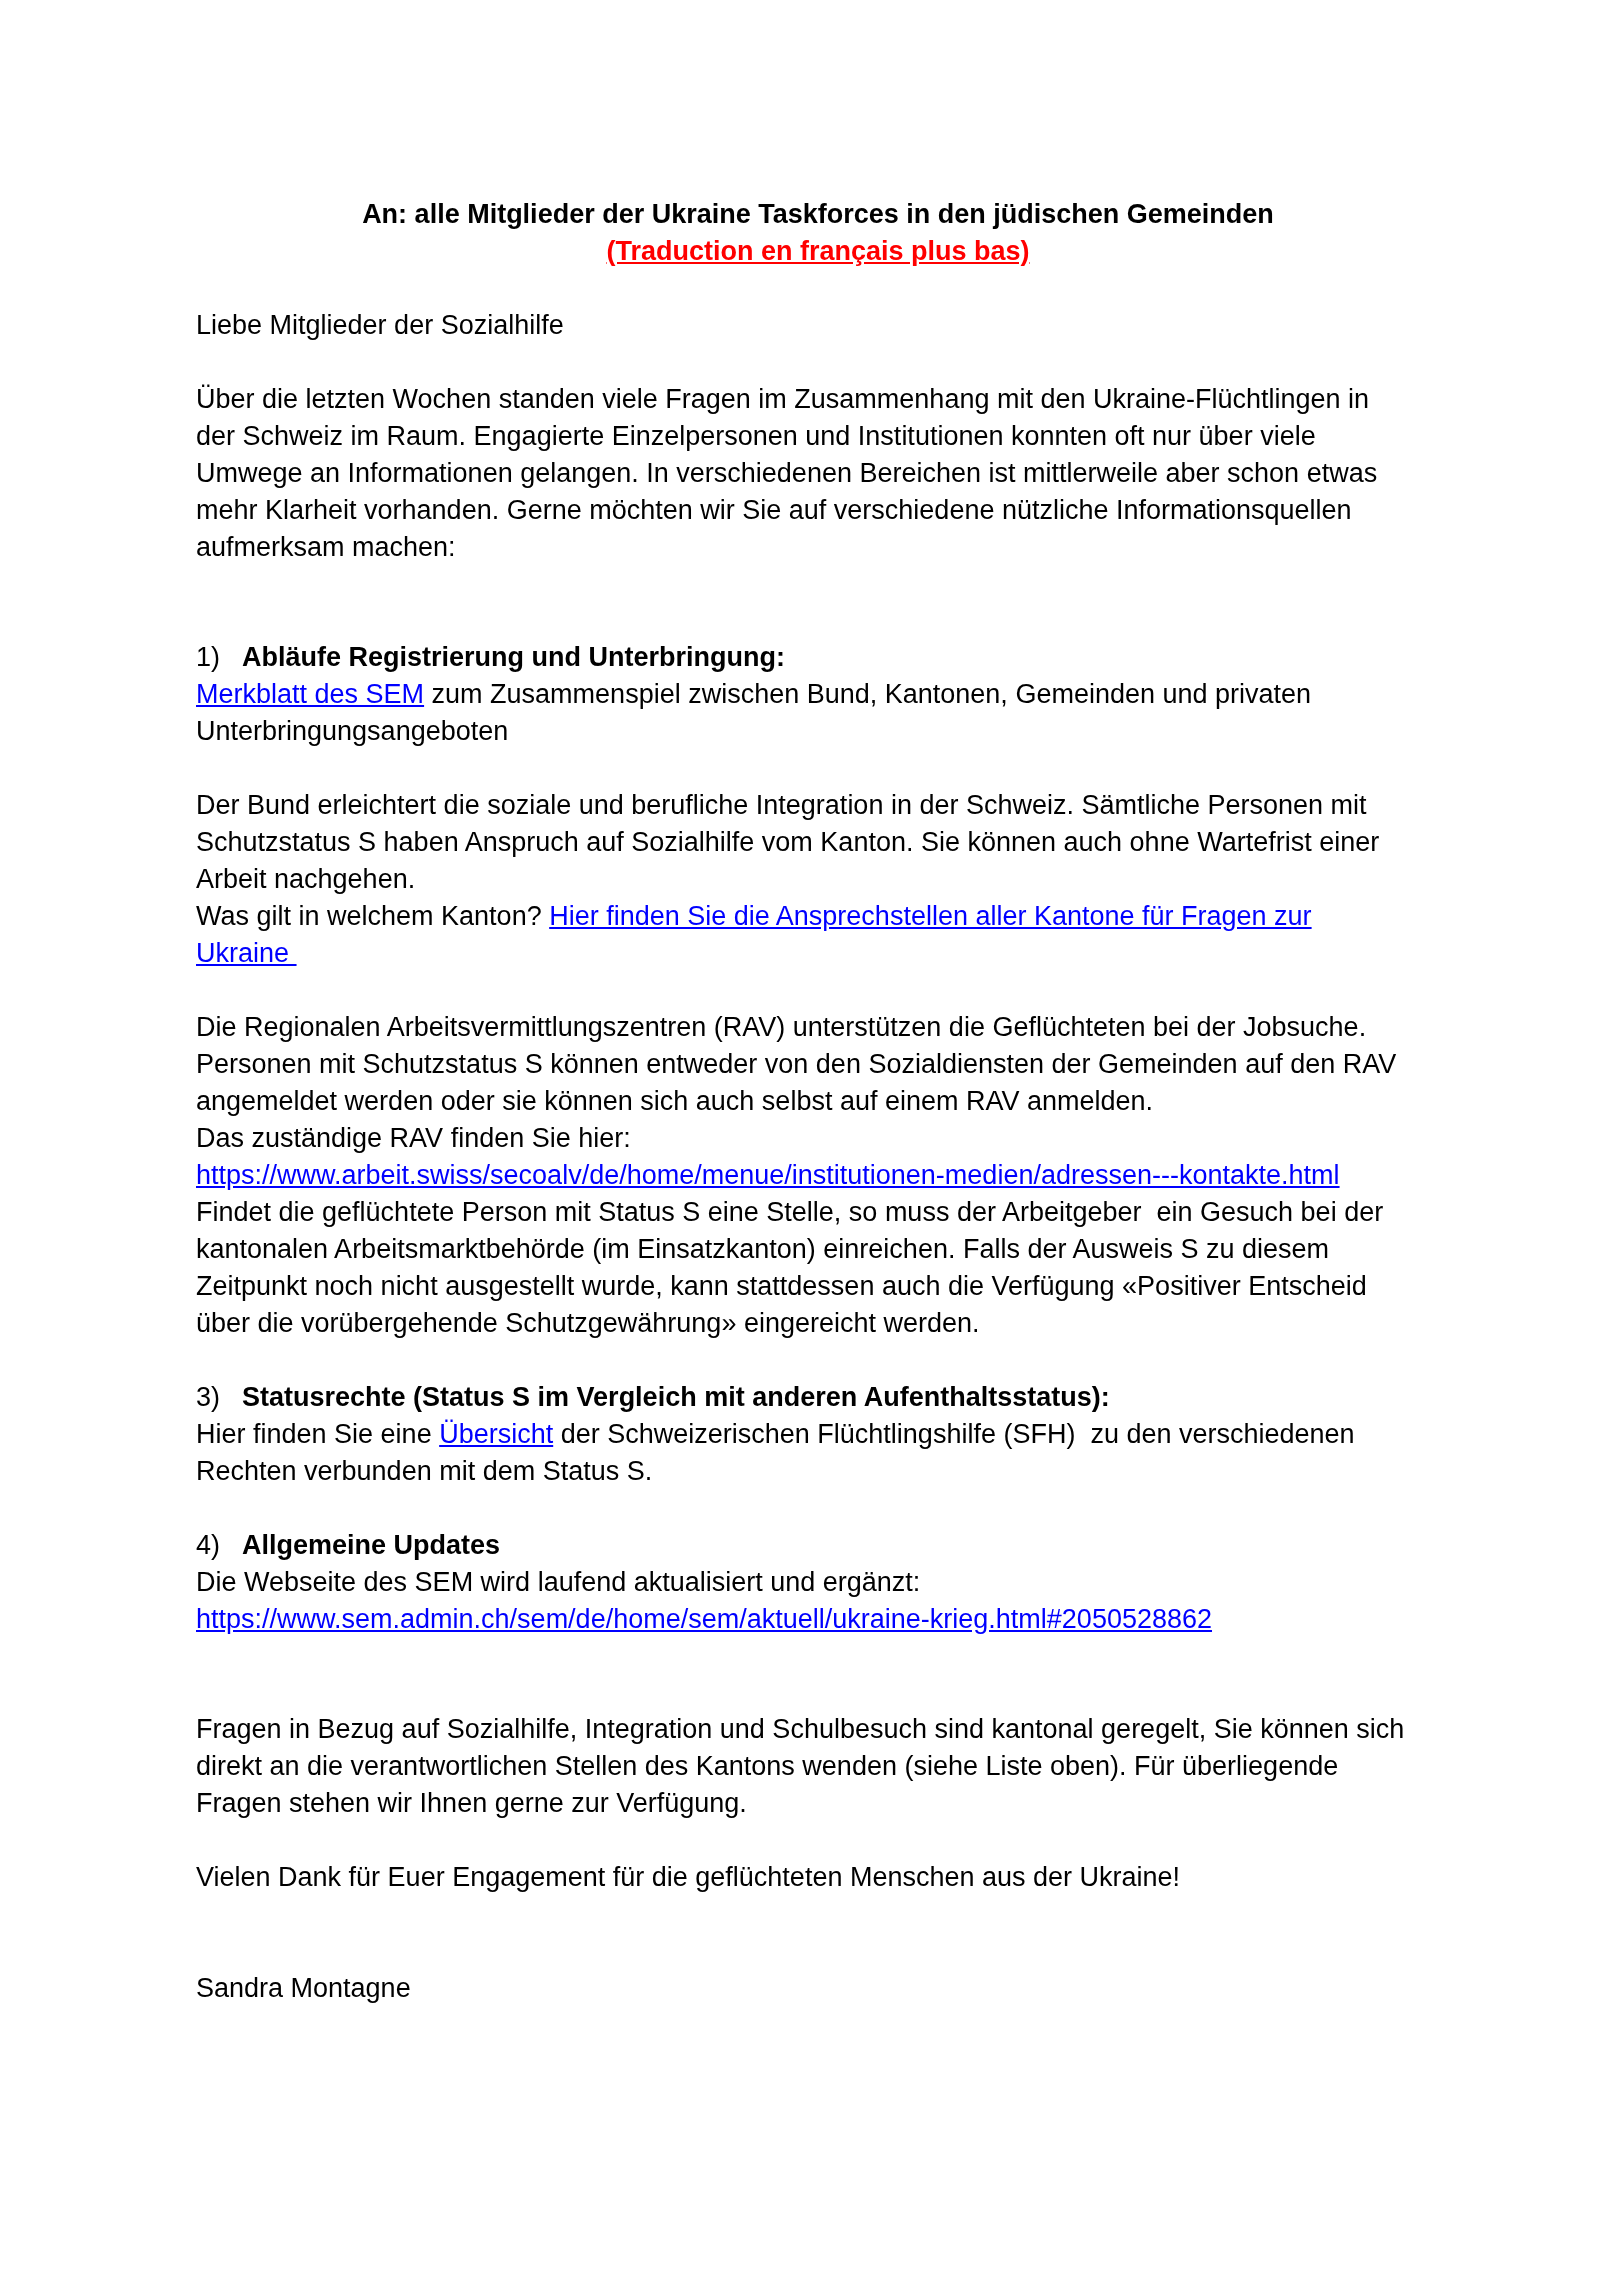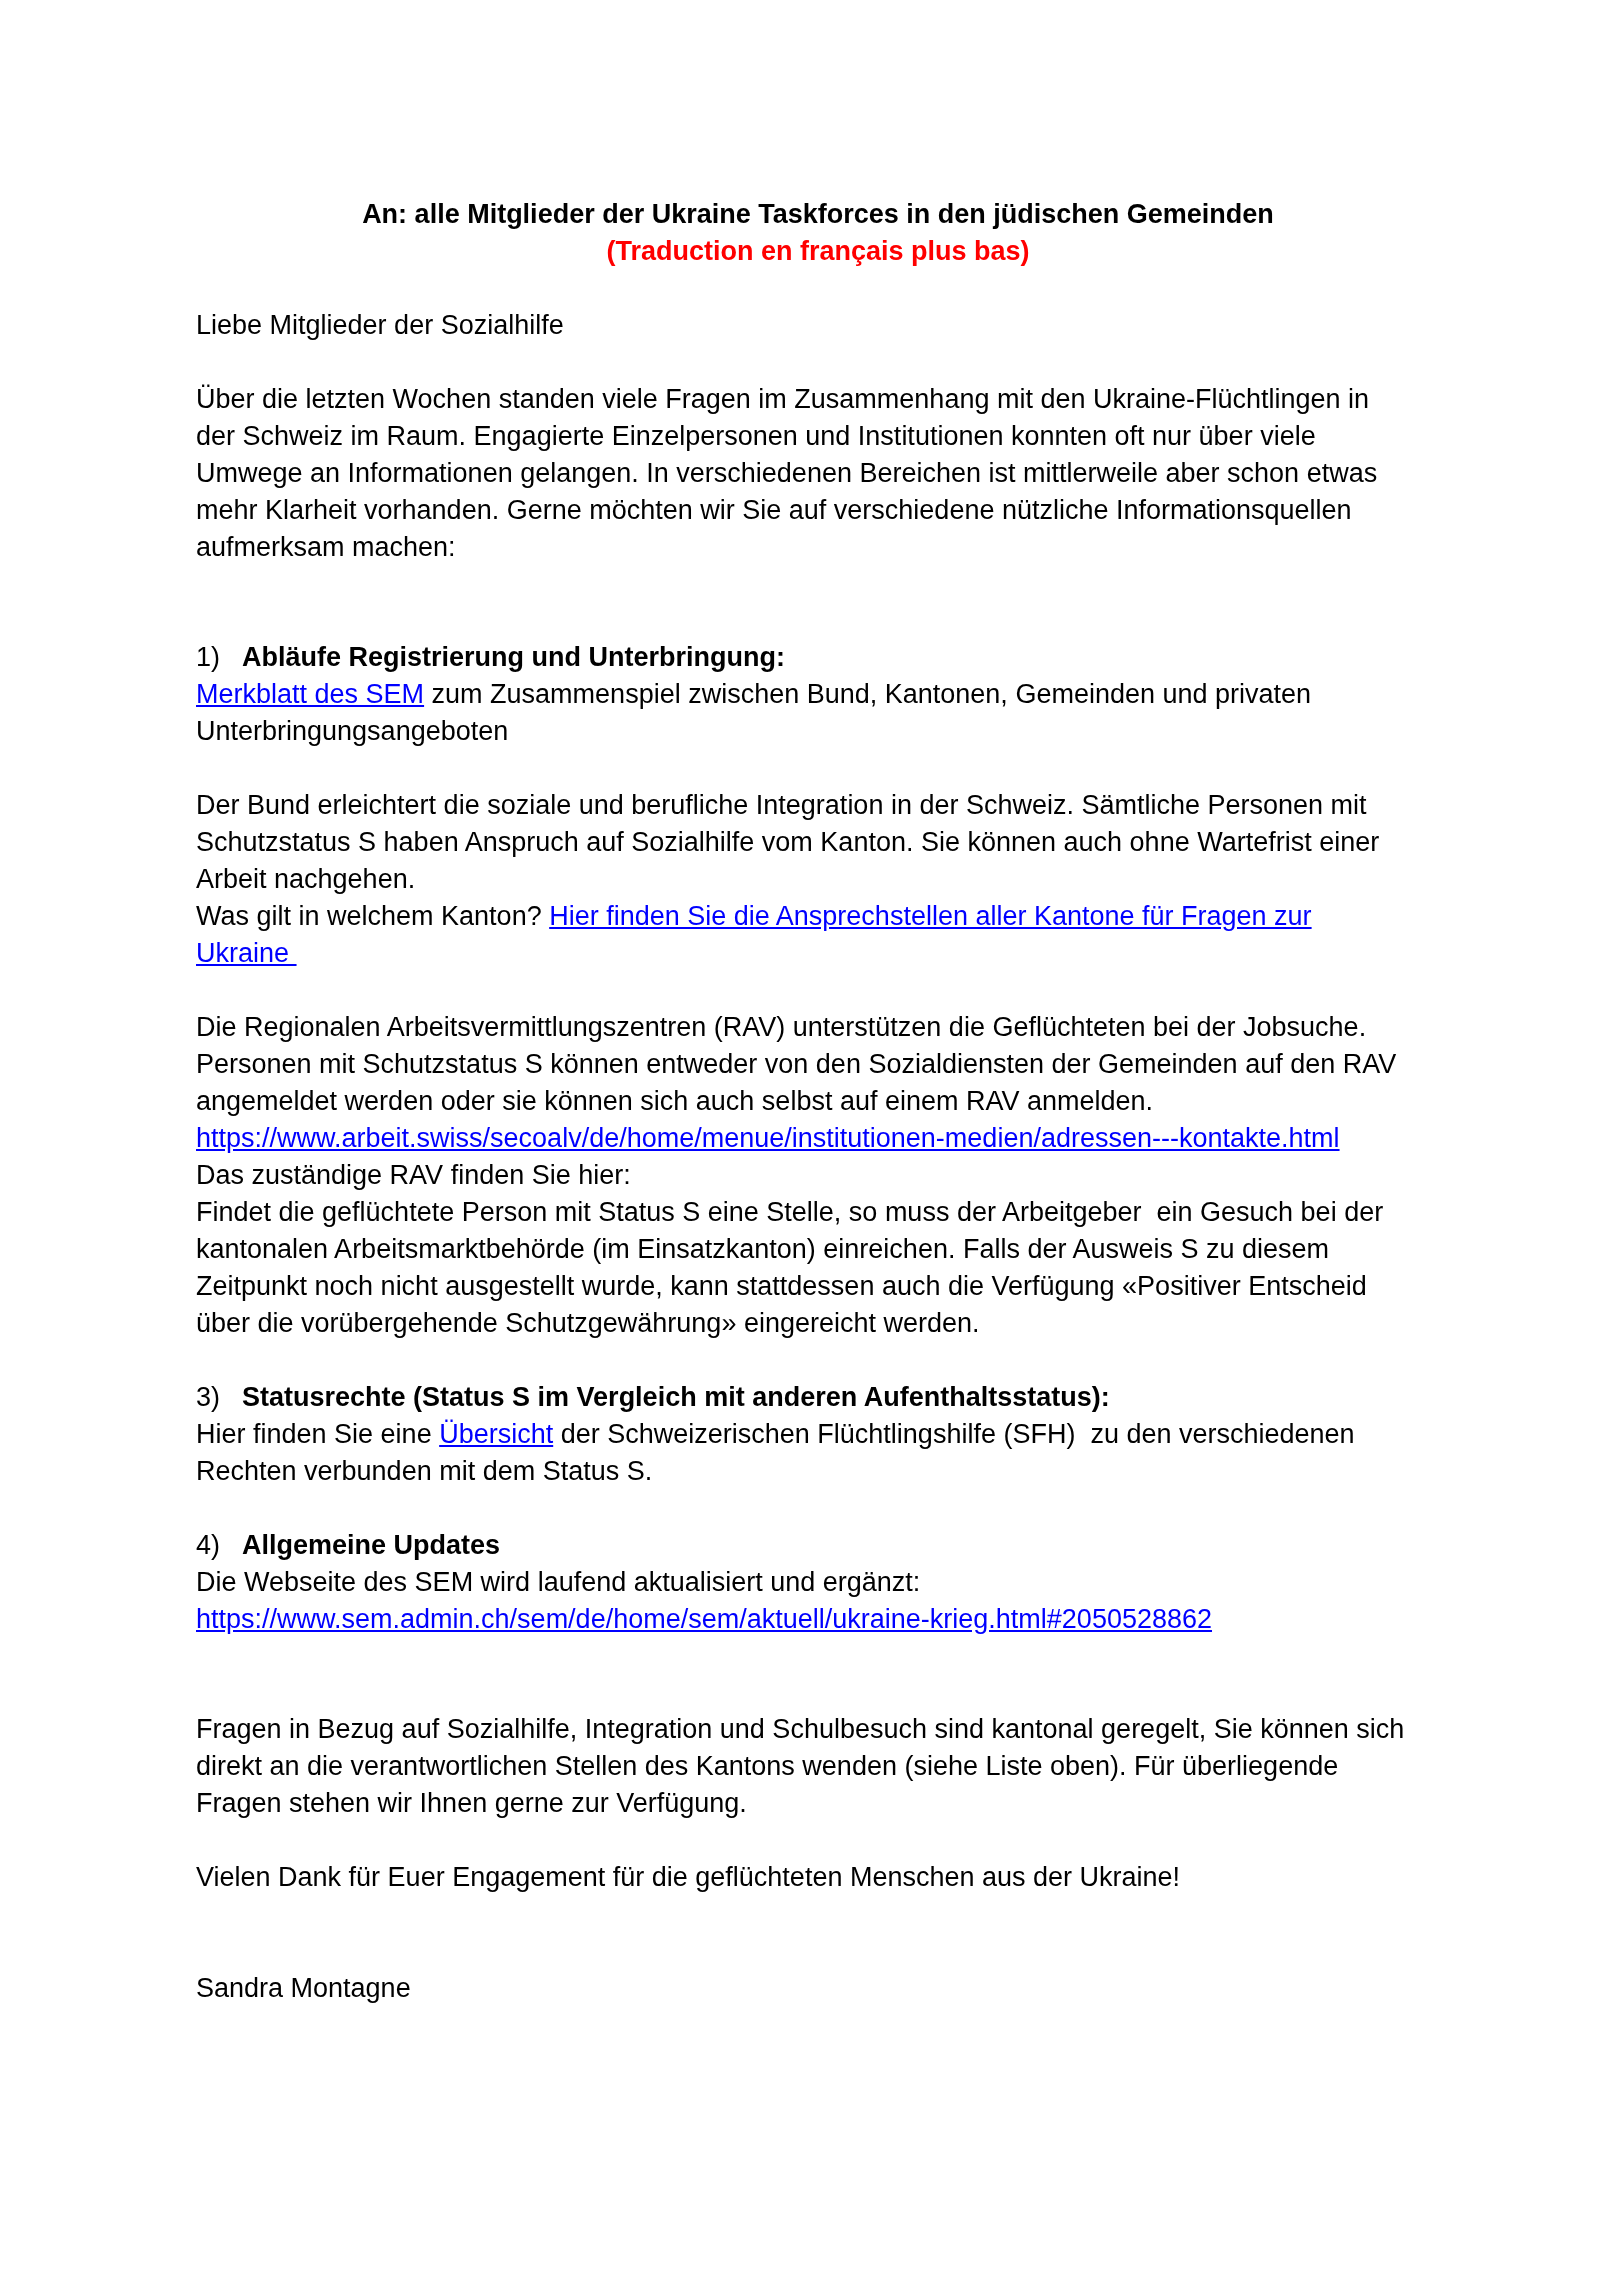--- a/index.html
+++ b/index.html
@@ -11,21 +11,21 @@
   .page {
     box-sizing: border-box;
     width: 1623px; height: 1924px;
     padding: 196px 183px 0 196px;
     font-size: 27px;
     line-height: 37px;
   }
   .para { white-space: pre-wrap; }
   .center { text-align: center; }
   .bold { font-weight: bold; }
-  .red { color: #ff0000; }
+  .red { color: #ff0000; text-decoration: underline; }
   .doclink {
     color: #0000ff;
     text-decoration: underline;
     white-space: pre-wrap;
     cursor: pointer;
     text-align: right;
   }
   .num { display: inline-block; width: 46px; font-weight: normal; }
   .blank { height: 37px; }
   .blank2 { height: 73px; }
@@ -62,22 +62,22 @@
 Schutzstatus S haben Anspruch auf Sozialhilfe vom Kanton. Sie können auch ohne Wartefrist einer
 Arbeit nachgehen.</div>
   <div class="para"><span>Was gilt in welchem Kanton? </span><a class="doclink">Hier finden Sie die Ansprechstellen aller Kantone für Fragen zur
 Ukraine </a></div>
 
   <div class="blank"></div>
 
   <div class="para">Die Regionalen Arbeitsvermittlungszentren (RAV) unterstützen die Geflüchteten bei der Jobsuche.
 Personen mit Schutzstatus S können entweder von den Sozialdiensten der Gemeinden auf den RAV
 angemeldet werden oder sie können sich auch selbst auf einem RAV anmelden.</div>
+  <div class="para">Das zuständige RAV finden Sie hier:</div>
   <div class="para"><a class="doclink">https://www.arbeit.swiss/secoalv/de/home/menue/institutionen-medien/adressen---kontakte.html</a></div>
-  <div class="para">Das zuständige RAV finden Sie hier:</div>
   <div class="para">Findet die geflüchtete Person mit Status S eine Stelle, so muss der Arbeitgeber  ein Gesuch bei der
 kantonalen Arbeitsmarktbehörde (im Einsatzkanton) einreichen. Falls der Ausweis S zu diesem
 Zeitpunkt noch nicht ausgestellt wurde, kann stattdessen auch die Verfügung «Positiver Entscheid
 über die vorübergehende Schutzgewährung» eingereicht werden.</div>
 
   <div class="blank"></div>
 
   <div class="para"><span class="num">3)</span><span class="bold">Statusrechte (Status S im Vergleich mit anderen Aufenthaltsstatus):</span></div>
   <div class="para"><span>Hier finden Sie eine </span><a class="doclink">Übersicht</a><span> der Schweizerischen Flüchtlingshilfe (SFH)  zu den verschiedenen
 Rechten verbunden mit dem Status S.</span></div>

